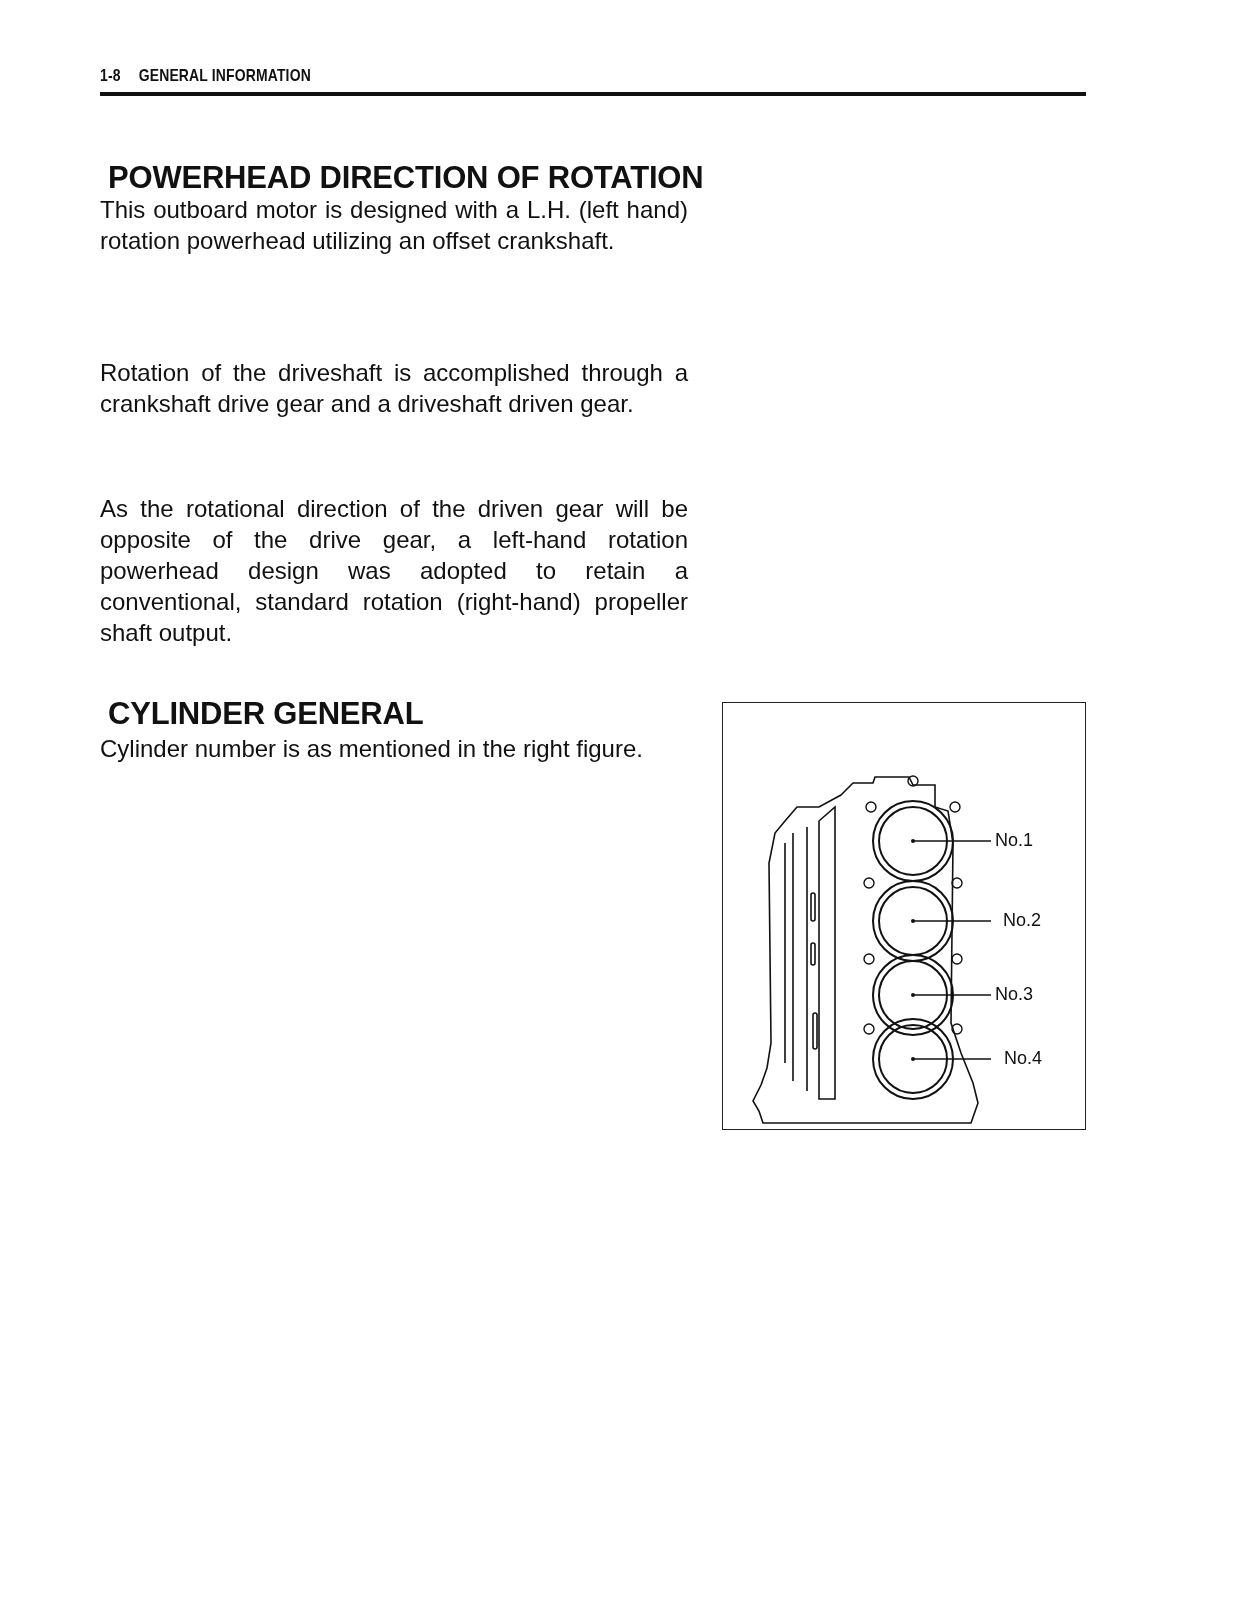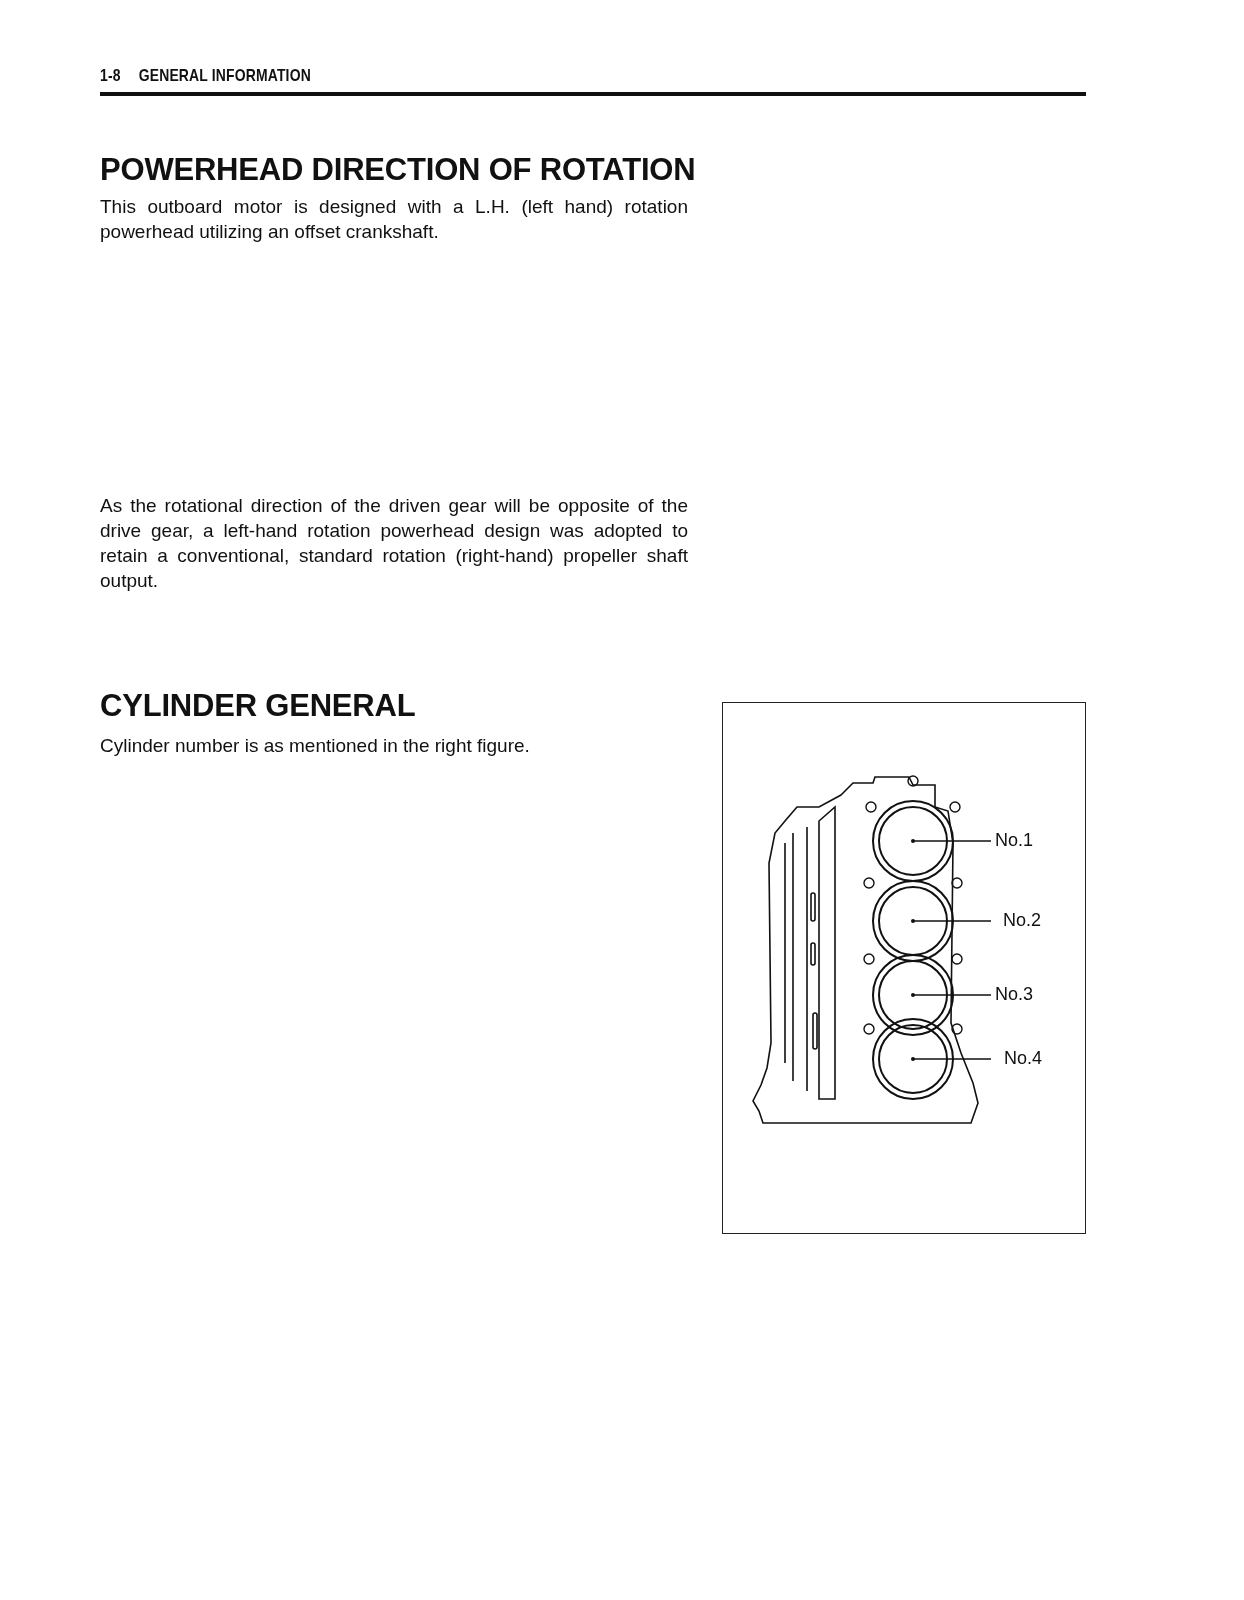--- a/index.html
+++ b/index.html
@@ -3,43 +3,44 @@
 <meta charset="utf-8">
 <style>
   html, body { margin:0; padding:0; background:#ffffff; }
   body { width:1244px; height:1600px; position:relative; overflow:hidden;
          font-family:"Liberation Sans", sans-serif; color:#111; }
   .header { position:absolute; left:100px; top:66px; width:986px; }
   .header-text { font-family:"Liberation Sans", sans-serif; font-weight:bold; font-size:17px;
                  transform:scaleX(0.82); transform-origin:left; white-space:nowrap; letter-spacing:0.2px; }
   .header-text .num { margin-right:22px; }
   .header-rule { position:absolute; left:0; top:26px; width:986px; height:4px; background:#111; }
-  h1 { position:absolute; margin:0; font-size:31px; font-weight:bold; left:100px; letter-spacing:-0.2px; }
-  .para { position:absolute; left:100px; width:588px; font-size:19px; line-height:25px; margin:0;
+  h1 { position:absolute; margin:8px; font-size:31px; font-weight:bold; left:100px; letter-spacing:-0.2px; }
+  .para { position:absolute; left:100px; width:588px; font-size:24px; line-height:31px; margin:0;
           text-align:justify; }
   .para span { display:block; }
-  .figure { position:absolute; left:722px; top:702px; width:364px; height:532px; border:1.5px solid #222; box-sizing:border-box; }
+  .figure { position:absolute; left:722px; top:702px; width:364px; height:428px; border:1.5px solid #222; box-sizing:border-box; }
   .fig-svg { position:absolute; left:0; top:0; }
   .callout { position:absolute; font-size:18px; }
 </style>
 </head>
 <body>
 
 <div class="header">
   <div class="header-text">
     <span class="num">1-8</span><span>GENERAL INFORMATION</span>
   </div>
   <div class="header-rule"></div>
 </div>
 
 <h1 style="top:152px">POWERHEAD DIRECTION OF ROTATION</h1>
 <div class="para" style="top:194px">
   <span>This outboard motor is designed with a L.H. (left hand) rotation powerhead utilizing an offset crankshaft.</span>
 </div>
 <div class="para" style="top:357px">
+  <span>Rotation of the driveshaft is accomplished through a crankshaft drive gear and a driveshaft driven gear.</span>
 </div>
 <div class="para" style="top:493px">
   <span>As the rotational direction of the driven gear will be opposite of the drive gear, a left-hand rotation powerhead design was adopted to retain a conventional, standard rotation (right-hand) propeller shaft output.</span>
 </div>
 
 <h1 style="top:688px">CYLINDER GENERAL</h1>
 <div class="para" style="top:733px">
   <span>Cylinder number is as mentioned in the right figure.</span>
 </div>
 

